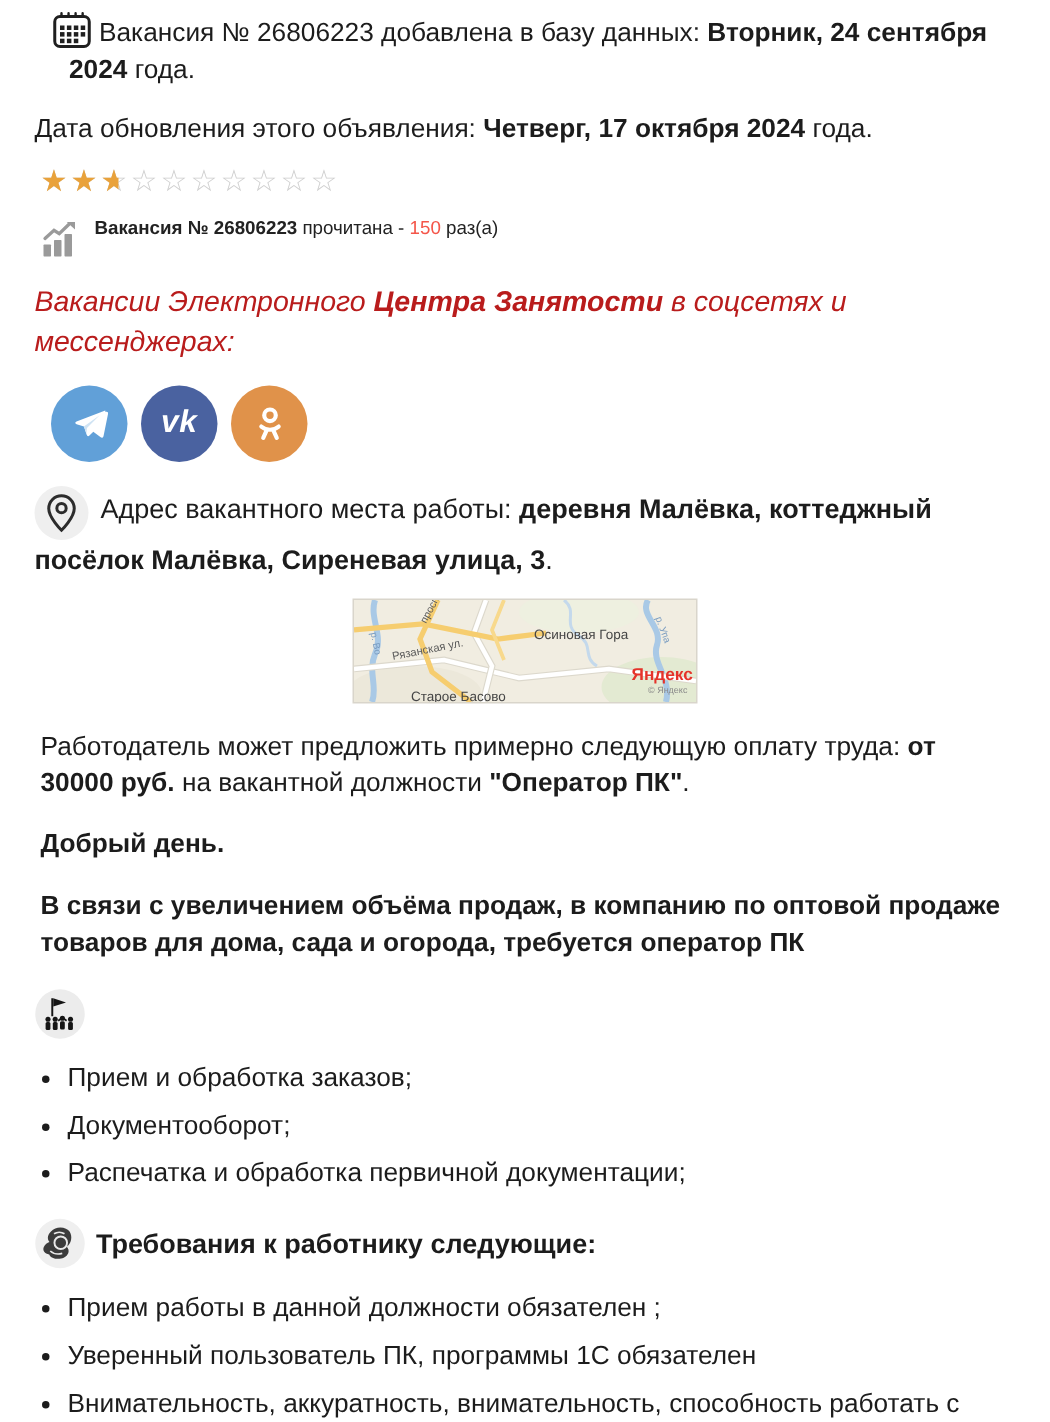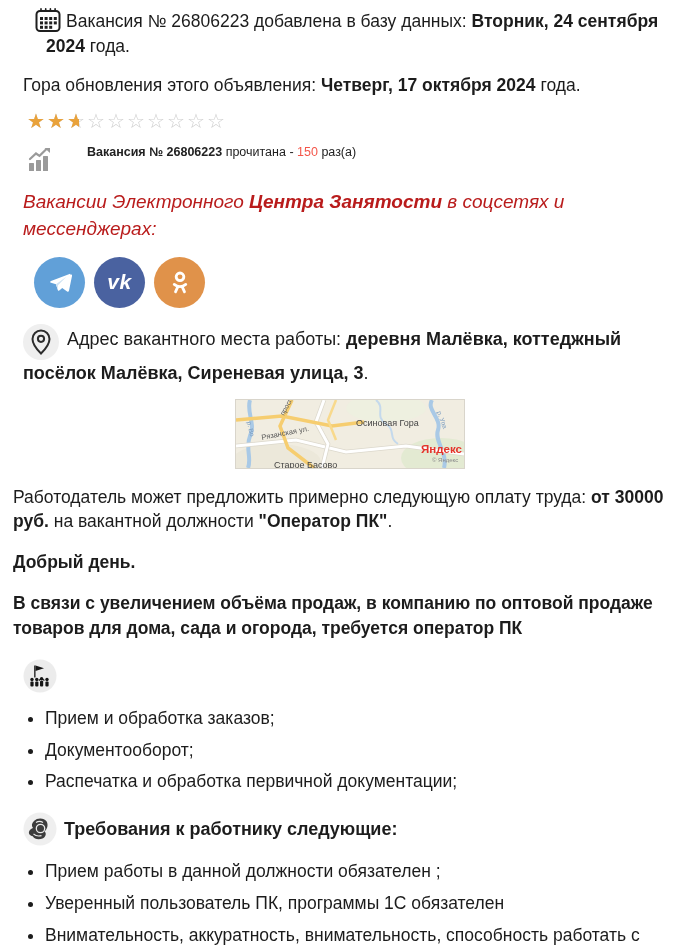--- a/index.html
+++ b/index.html
@@ -20,21 +20,21 @@
 
   
   .rating-row { display:flex; align-items:center; margin:13px 0 0 27px; }
   .stars { display:inline-flex; }
   .star { position:relative; display:inline-block; width:20px; font-size:20px; line-height:20px; text-align:left; }
   .star-empty { display:inline-block; }
   .star-fill { position:absolute; left:0; top:0; overflow:hidden; white-space:nowrap; }
   .rating-text { margin-left:28px; font-size:16.5px; color:#222; }
 
   
-  .stats-row { display:flex; align-items:flex-start; margin:13px 0 0 27px;gap:24px; }
+  .stats-row { display:flex; align-items:flex-start; margin:13px 0 0 27px; }
   .stats-row svg { margin-top:2px; }
   .stats-lines { margin-left:7px; font-size:12.5px; line-height:1.3; color:#222; }
 
   
   .social-heading { margin:17px 30px 0 23px; font-size:19px; font-style:italic; }
 
   
   .social-row { display:flex; gap:9px; margin:14px 0 0 34px; }
   .social-circle { width:51px; height:51px; border-radius:50%; display:flex; align-items:center; justify-content:center; cursor:pointer; }
   .vk-label { color:#fff; font-weight:bold; font-size:21px; letter-spacing:.5px; font-style:italic; }
@@ -42,21 +42,21 @@
   
   .address { margin:16px 25px 0 23px; font-size:18px; line-height:1.55; }
   .pin-wrap { display:inline-block; width:36px; height:36px; border-radius:50%; background:#efefef; text-align:center; vertical-align:-11px; margin-right:8px; }
   .pin-wrap svg { margin-top:4px; }
 
   
   .map-wrap { width:230px; margin:11px auto 0 auto; border:1px solid #d9d5cb; line-height:0; cursor:pointer; }
   .map-wrap svg text { font-family:"Liberation Sans", sans-serif; }
 
   
-  .para { margin:16px 28px 0 13px; }
+  .para { margin:16px 28px 0 27px; }
   .bold-para { font-weight:bold; }
 
   
   .section-head { display:flex; align-items:center; gap:7px; margin:18px 28px 0 23px; }
   .section-icon { flex:0 0 auto; line-height:0; }
   .section-title { margin:0; font-size:18px; font-weight:bold; line-height:1.3; }
   ul.bullets { margin:13px 28px 0 23px; padding-left:22px; }
   ul.bullets li { margin-bottom:7px; }
 </style>
 </head>
@@ -75,21 +75,21 @@
           <rect x="10.6" y="15.4" width="3" height="3"></rect>
           <rect x="15.2" y="15.4" width="3" height="3"></rect>
           <rect x="19.8" y="15.4" width="3" height="3"></rect>
       <rect x="6" y="19.8" width="3" height="3"></rect>
           <rect x="10.6" y="19.8" width="3" height="3"></rect>
           <rect x="15.2" y="19.8" width="3" height="3"></rect>
     </g>
   </svg></span><span>Вакансия № 26806223 добавлена в базу данных: </span><b>Вторник, 24 сентября 2024</b><span> года.</span>
 </p>
 
-<p class="updated"><span>Гора обновления этого объявления: </span><b>Четверг, 17 октября 2024</b><span> года.</span></p>
+<p class="updated"><span>Дата обновления этого объявления: </span><b>Четверг, 17 октября 2024</b><span> года.</span></p>
 
 <div class="rating-row">
   <span class="stars">
       <span class="star"><span class="star-empty" style="color: rgb(207, 207, 207);">☆</span><span class="star-fill" style="color: rgb(233, 162, 59); width: 100%;">★</span></span>
       <span class="star"><span class="star-empty" style="color: rgb(207, 207, 207);">☆</span><span class="star-fill" style="color: rgb(233, 162, 59); width: 100%;">★</span></span>
       <span class="star"><span class="star-empty" style="color: rgb(207, 207, 207);">☆</span><span class="star-fill" style="color: rgb(233, 162, 59); width: 60%;">★</span></span>
       <span class="star"><span class="star-empty" style="color: rgb(207, 207, 207);">☆</span><span class="star-fill" style="color: rgb(233, 162, 59); width: 0%;">★</span></span>
       <span class="star"><span class="star-empty" style="color: rgb(207, 207, 207);">☆</span><span class="star-fill" style="color: rgb(233, 162, 59); width: 0%;">★</span></span>
       <span class="star"><span class="star-empty" style="color: rgb(207, 207, 207);">☆</span><span class="star-fill" style="color: rgb(233, 162, 59); width: 0%;">★</span></span>
       <span class="star"><span class="star-empty" style="color: rgb(207, 207, 207);">☆</span><span class="star-fill" style="color: rgb(233, 162, 59); width: 0%;">★</span></span>

